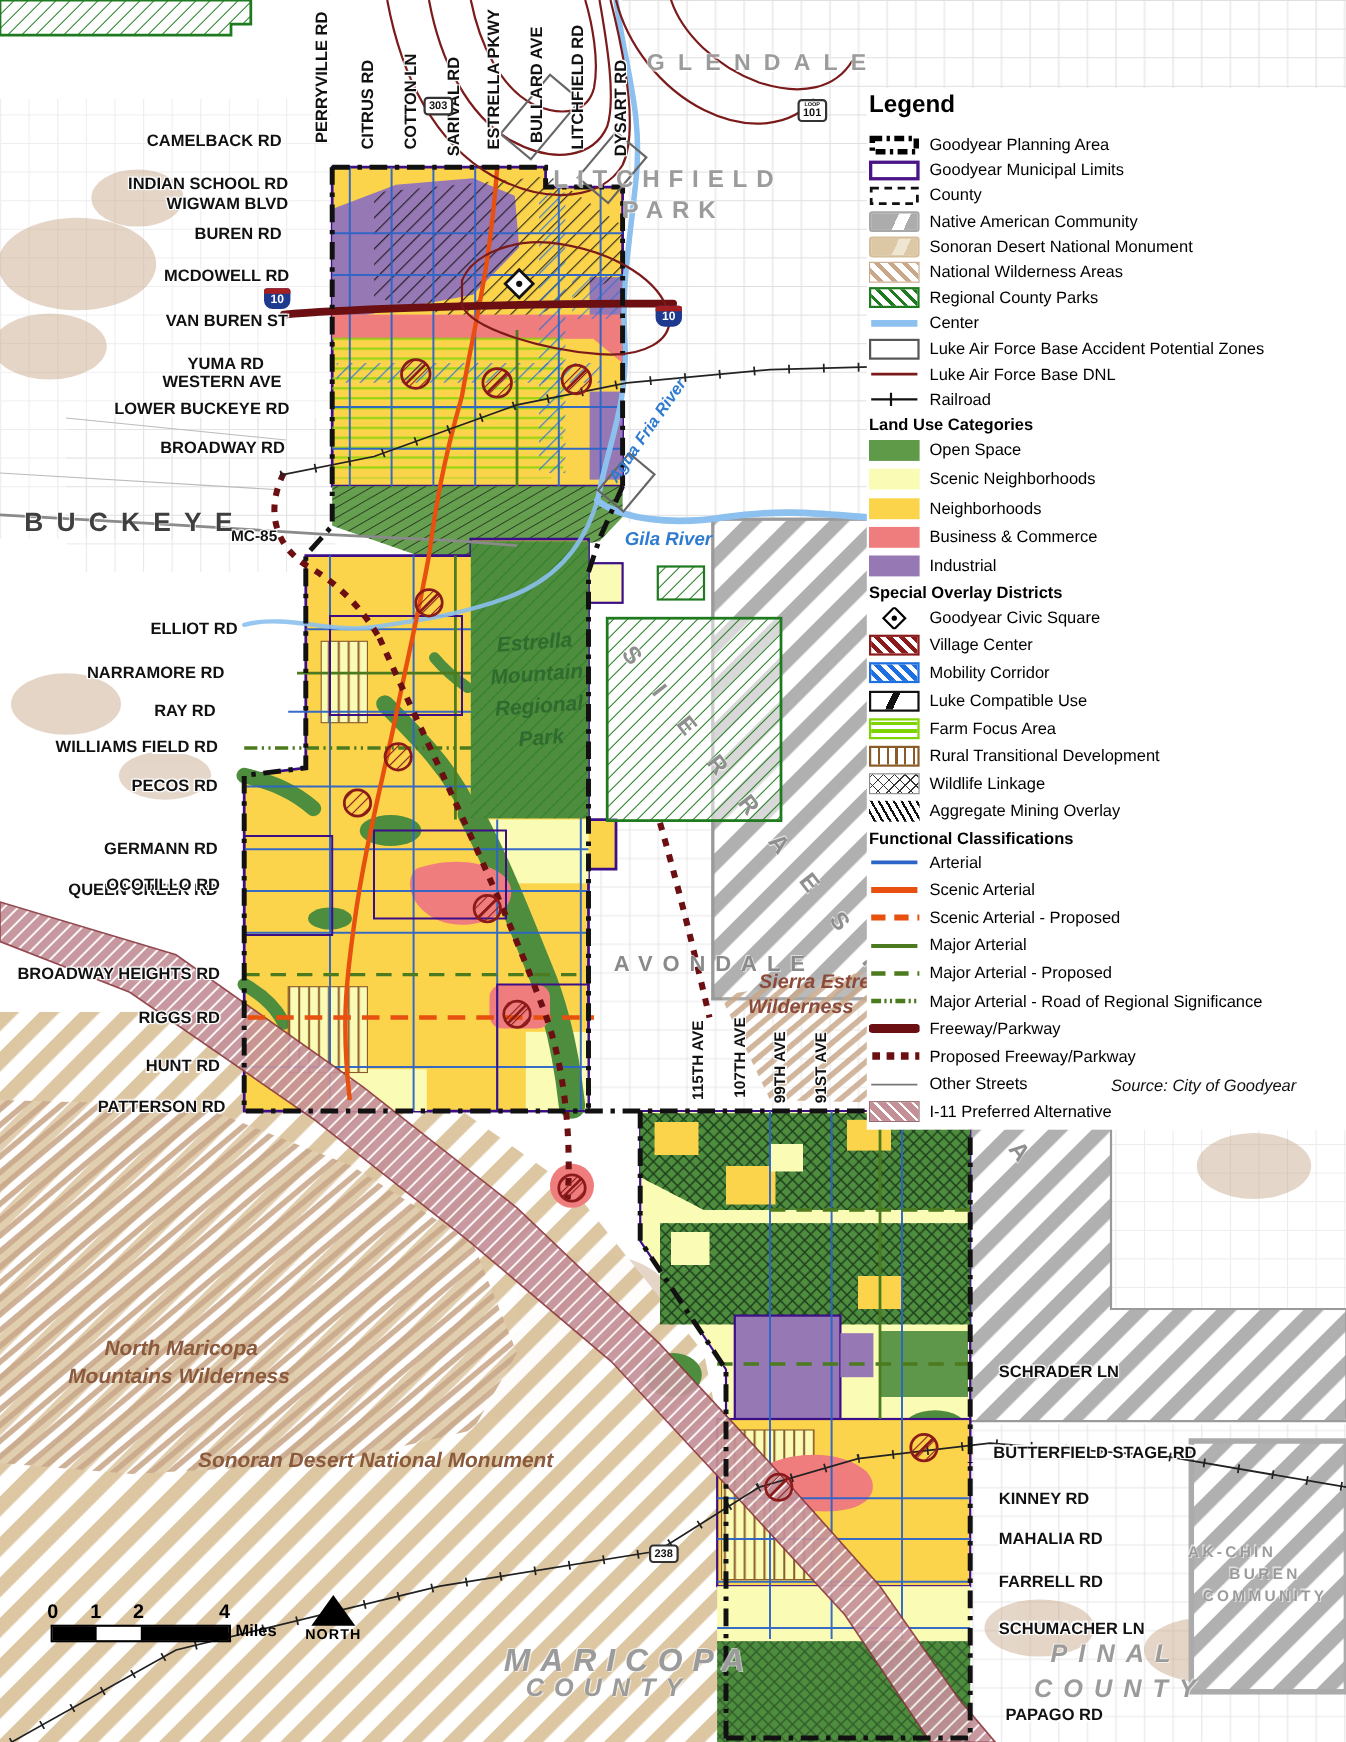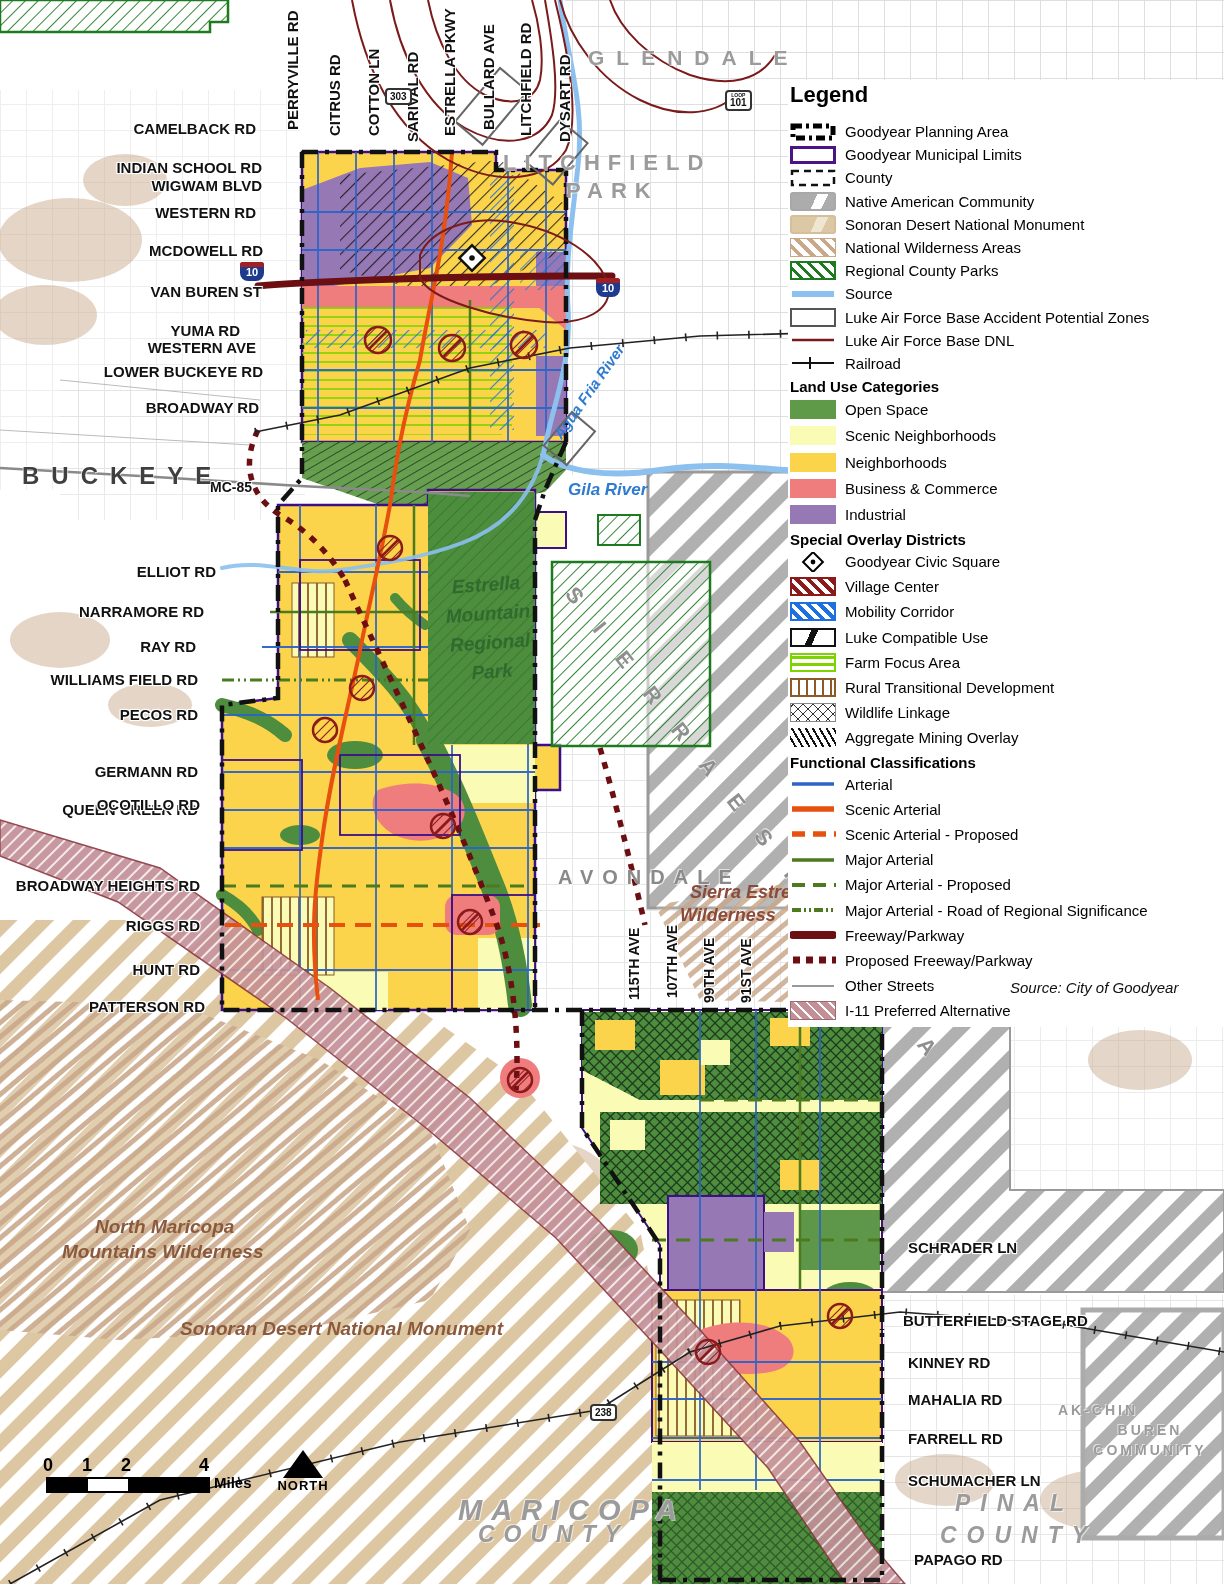--- a/index.html
+++ b/index.html
@@ -390,21 +390,21 @@
 
 <g transform="translate(472,258)">
   <rect x="-9" y="-9" width="18" height="18" transform="rotate(45)" fill="#fff" stroke="#111" stroke-width="2.5"></rect>
   <circle r="2.8" fill="#111"></circle>
 </g>
 </svg>
 
 <div class="lbl" style="right:968px;top:120px">CAMELBACK RD</div>
 <div class="lbl" style="right:962px;top:159px">INDIAN SCHOOL RD</div>
 <div class="lbl" style="right:962px;top:177px">WIGWAM BLVD</div>
-<div class="lbl" style="right:968px;top:204px">WESTERN RD</div>
+<div class="lbl" style="right:968px;top:204px">BUREN RD</div>
 <div class="lbl" style="right:961px;top:242px">MCDOWELL RD</div>
 <div class="lbl" style="right:962px;top:283px">VAN BUREN ST</div>
 <div class="lbl" style="right:984px;top:322px">YUMA RD</div>
 <div class="lbl" style="right:968px;top:339px">WESTERN AVE</div>
 <div class="lbl" style="right:961px;top:363px">LOWER BUCKEYE RD</div>
 <div class="lbl" style="right:965px;top:399px">BROADWAY RD</div>
 <div class="lbl" style="right:972px;top:479px;font-size:14px">MC-85</div>
 <div class="lbl" style="right:1008px;top:563px">ELLIOT RD</div>
 <div class="lbl" style="right:1020px;top:603px">NARRAMORE RD</div>
 <div class="lbl" style="right:1028px;top:638px">RAY RD</div>
@@ -442,21 +442,21 @@
 
 <div class="city" style="left:588px;top:46px;font-size:21px;letter-spacing:12px">GLENDALE</div>
 <div class="city" style="left:503px;top:150px;font-size:22px;letter-spacing:8px">LITCHFIELD</div>
 <div class="city" style="left:566px;top:178px;font-size:22px;letter-spacing:8px">PARK</div>
 <div class="city" style="left:22px;top:462px;font-size:24px;letter-spacing:12px;color:#3f3f3f">BUCKEYE</div>
 <div class="city" style="left:558px;top:866px;font-size:20px;letter-spacing:9px;color:#8a8a8a">AVONDALE</div>
 <div class="city" style="left:458px;top:1494px;font-size:29px;letter-spacing:9px;font-style:italic">MARICOPA</div>
 <div class="city" style="left:478px;top:1521px;font-size:23px;letter-spacing:9px;font-style:italic">COUNTY</div>
 <div class="city" style="left:955px;top:1490px;font-size:23px;letter-spacing:10px;font-style:italic">PINAL</div>
 <div class="city" style="left:940px;top:1522px;font-size:23px;letter-spacing:10px;font-style:italic">COUNTY</div>
-<div class="city" style="left:1028px;top:1402px;width:140px;text-align:center;font-size:14px;letter-spacing:3px">AK-CHIN</div>
+<div class="city" style="left:1080px;top:1402px;width:140px;text-align:left;font-size:14px;letter-spacing:3px">AK-CHIN</div>
 <div class="city" style="left:1080px;top:1422px;width:140px;text-align:center;font-size:14px;letter-spacing:3px">BUREN</div>
 <div class="city" style="left:1080px;top:1442px;width:140px;text-align:center;font-size:14px;letter-spacing:3px">COMMUNITY</div>
 <div class="city" style="left:580px;top:582px;font-size:22px;letter-spacing:12px;color:#8f8f8f;transform:rotate(52deg);transform-origin:0 0">S I E R R A   E S T R E L L A</div>
 
 <div class="feat" style="left:550px;top:432px;font-size:15px;color:#2e7bd0;transform:rotate(-55deg);transform-origin:0 0">Agua Fria River</div>
 <div class="feat" style="left:568px;top:480px;font-size:17px;color:#2e7bd0">Gila River</div>
 <div class="feat" style="left:428px;top:570px;width:122px;text-align:center;font-size:19px;color:#2f6b2f;line-height:29px;transform:rotate(-4deg)">
   <div>Estrella</div>
   <div>Mountain</div>
   <div>Regional</div>
@@ -506,21 +506,21 @@
     <span class="lt">National Wilderness Areas</span>
       </div>
   <div class="lrow">
     <span class="sw sw-parks"></span>
     <span class="lt">Regional County Parks</span>
       </div>
   <div class="lrow">
     <svg class="swl" viewBox="0 0 46 20">
           <line x1="2" y1="10" x2="44" y2="10" stroke="#8cc0ee" stroke-width="6"></line>
         </svg>
-    <span class="lt">Source</span>
+    <span class="lt">Center</span>
       </div>
   <div class="lrow">
     <span class="sw sw-apz"></span>
     <span class="lt">Luke Air Force Base Accident Potential Zones</span>
       </div>
   <div class="lrow">
     <svg class="swl" viewBox="0 0 46 20">
           <line x1="2" y1="10" x2="44" y2="10" stroke="#7b1a1a" stroke-width="2.5"></line>
         </svg>
     <span class="lt">Luke Air Force Base DNL</span>

